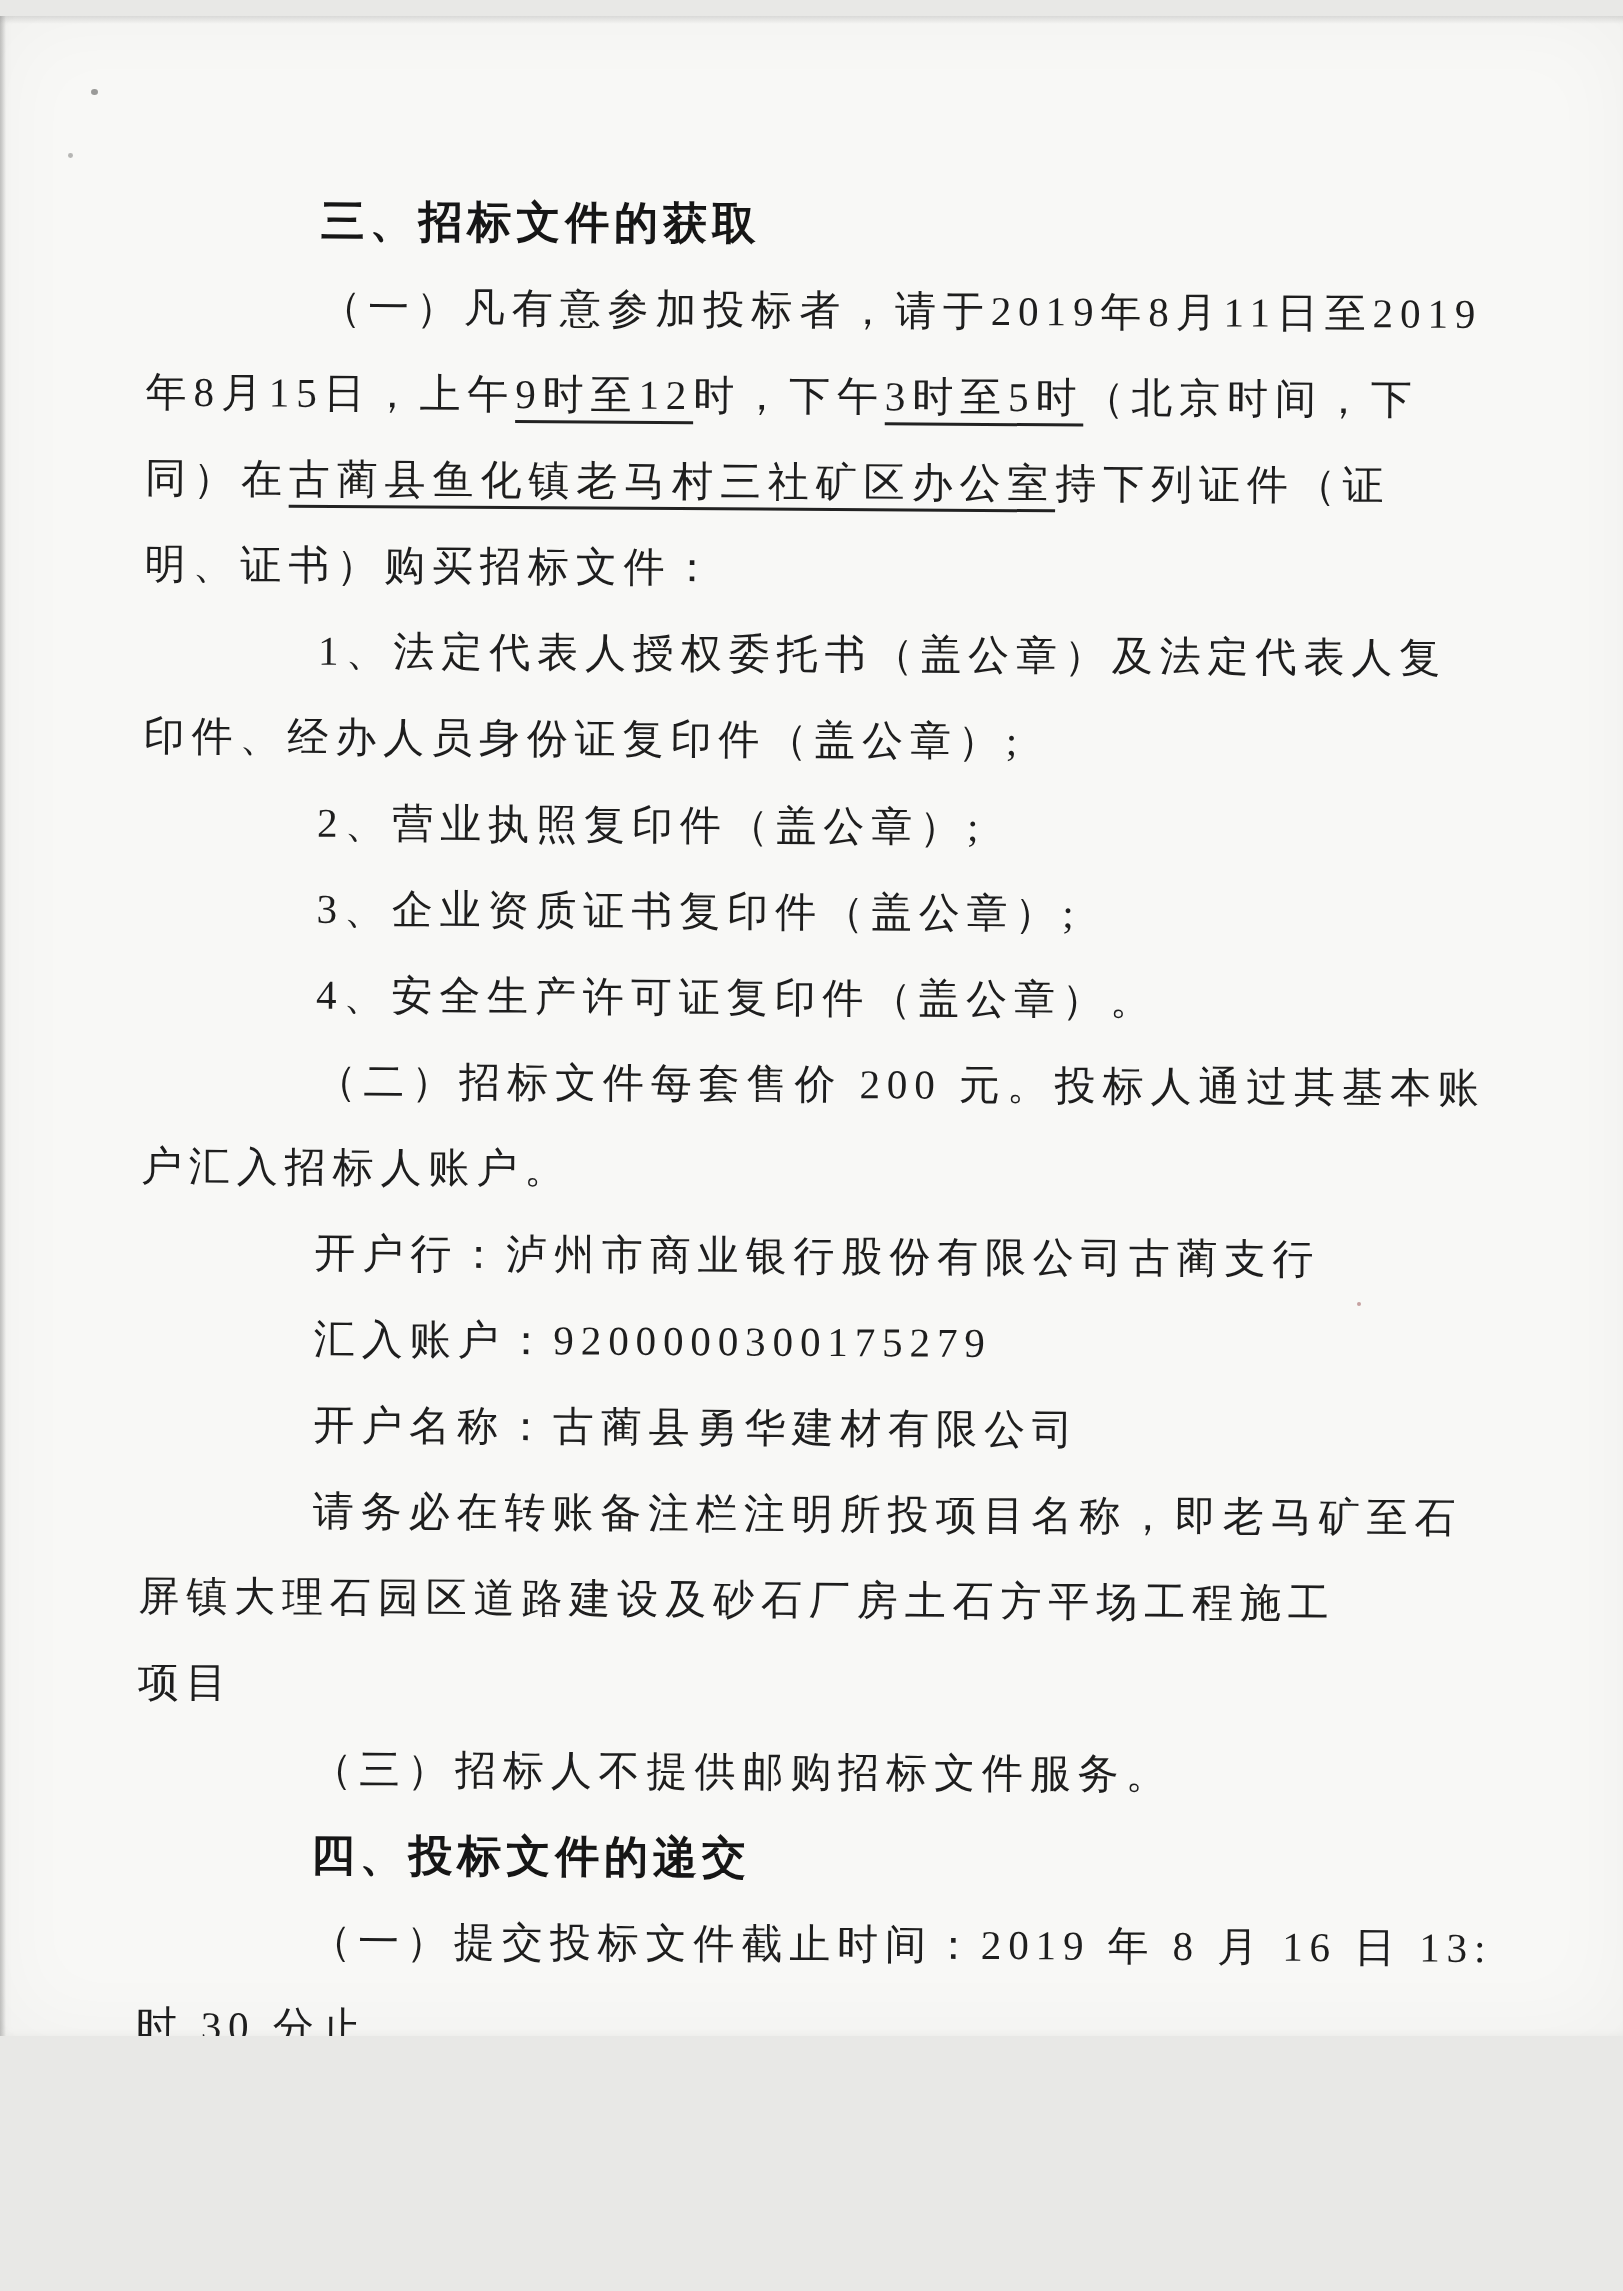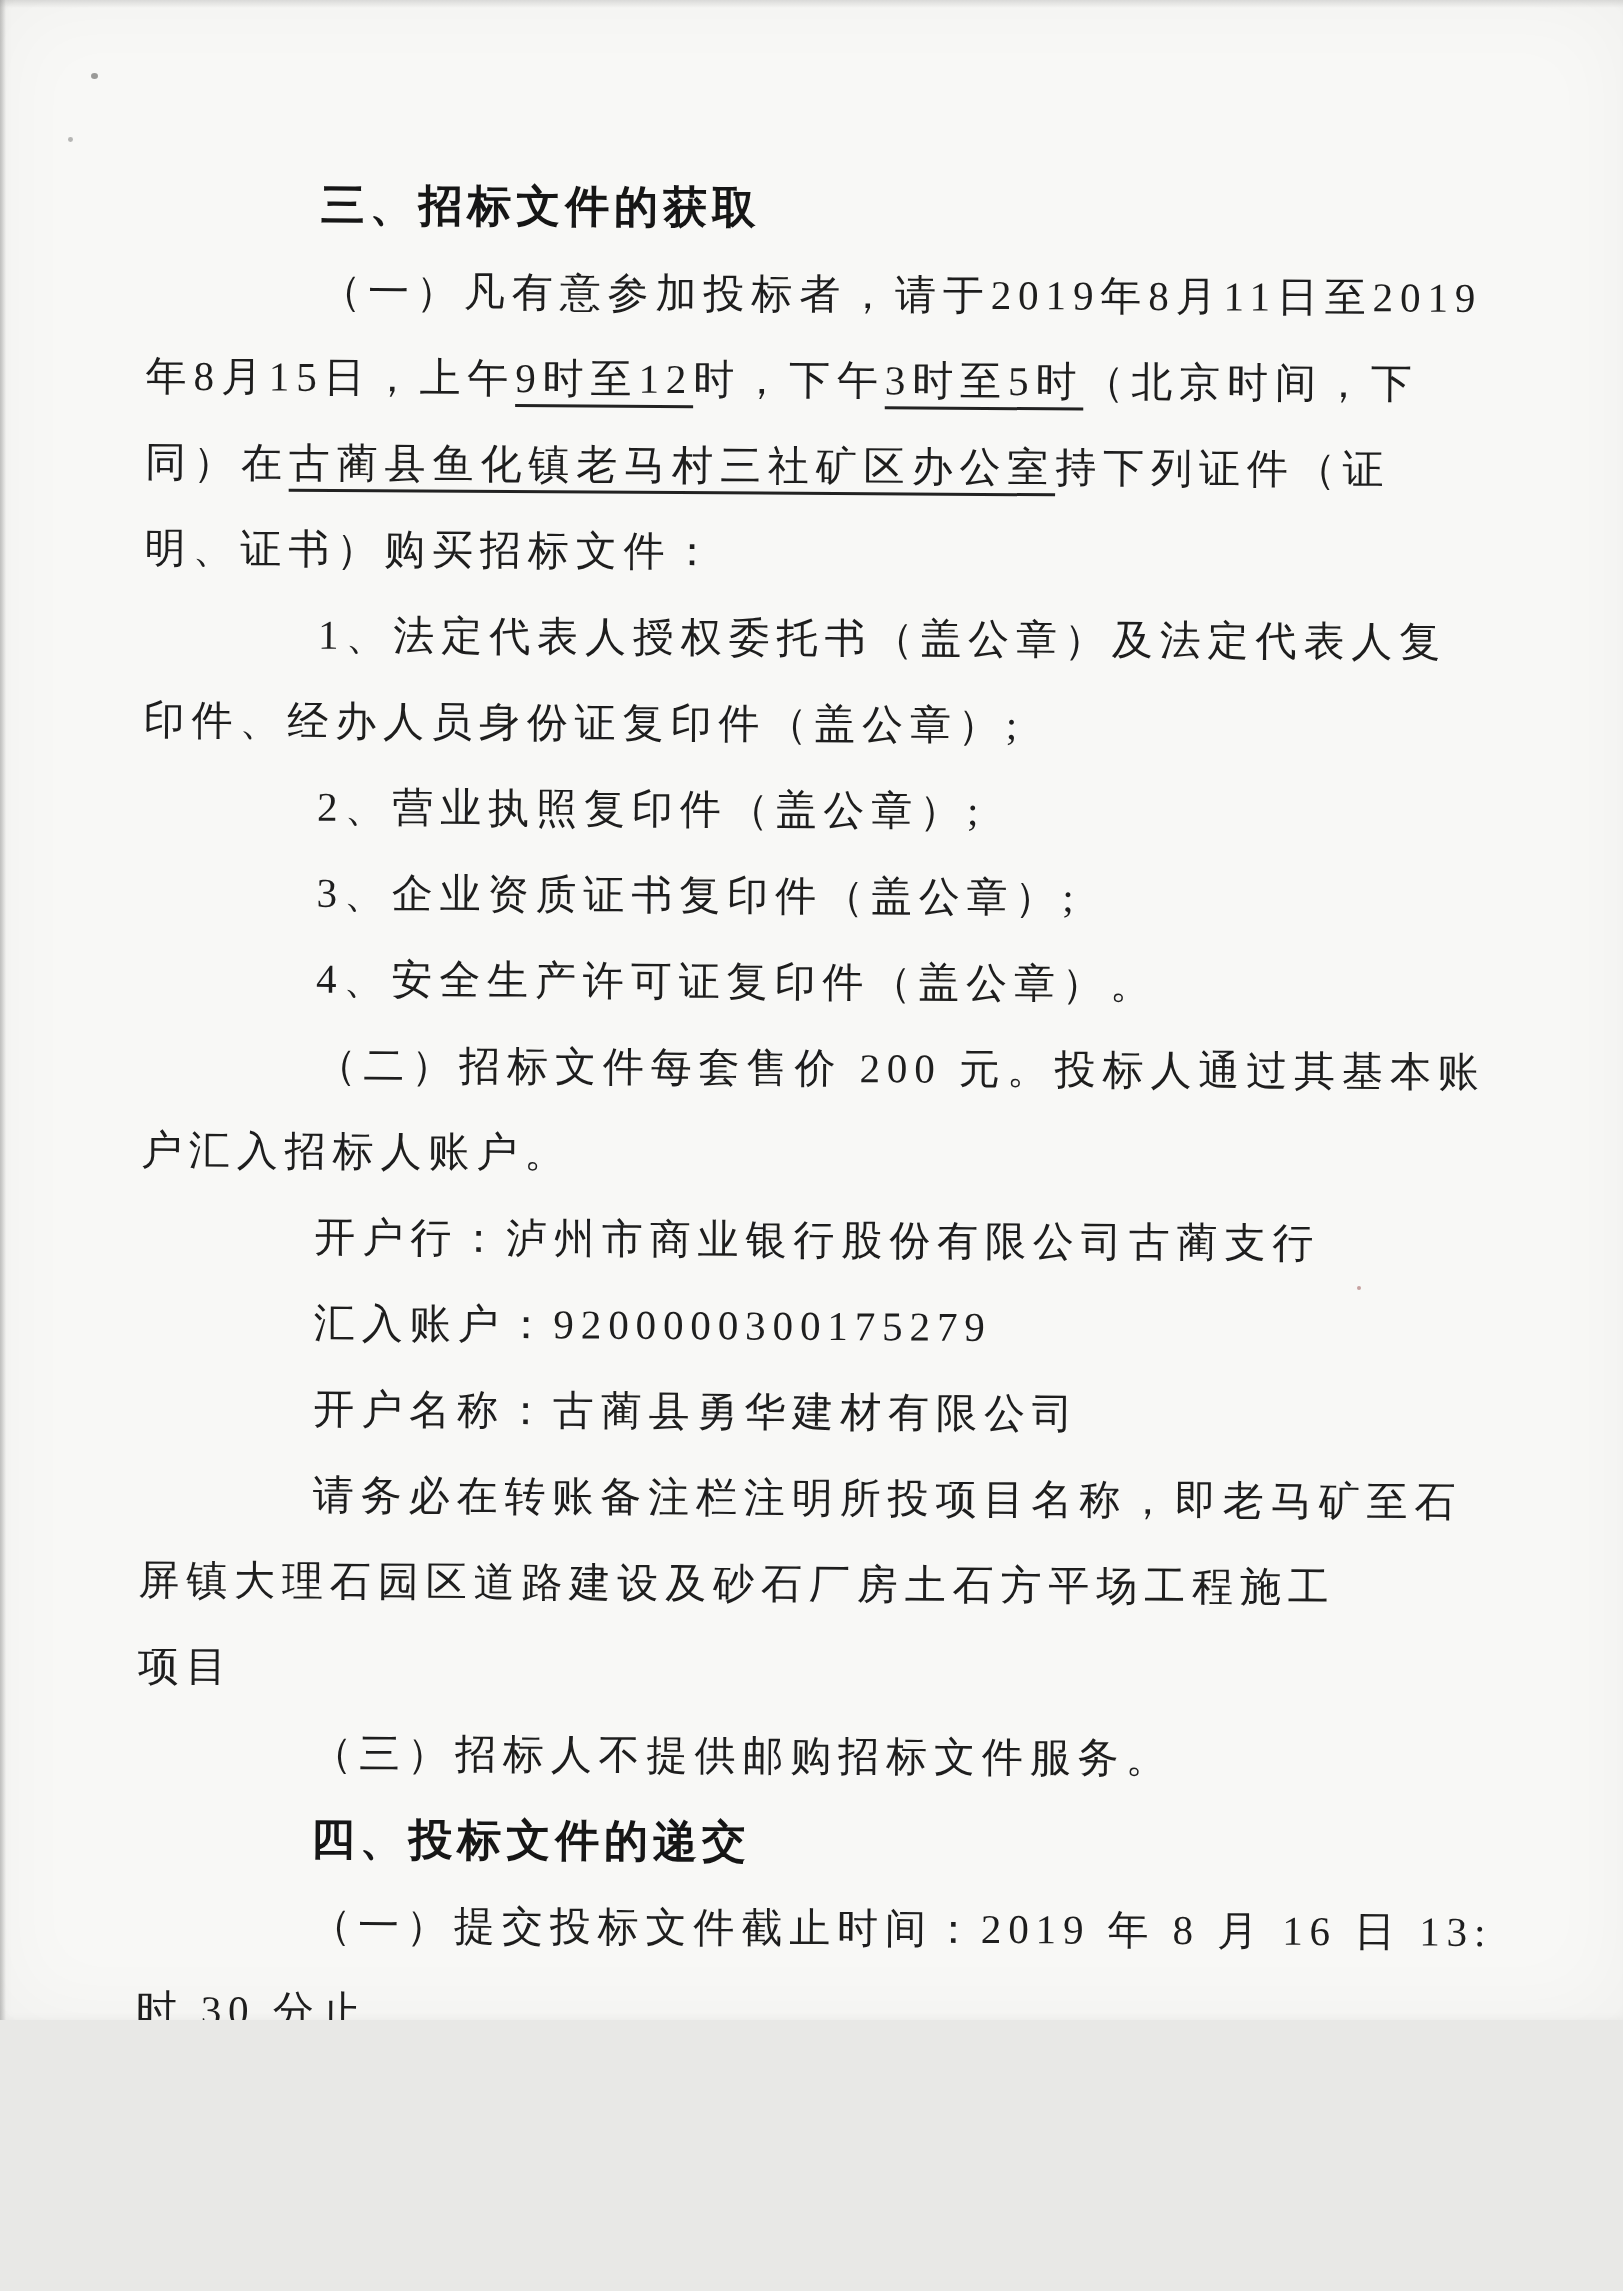--- a/index.html
+++ b/index.html
@@ -4,21 +4,21 @@
 <style>
   html, body {
     margin: 0;
     padding: 0;
     background: #e8e8e6;
   }
   .page {
     position: relative;
     width: 1623px;
     height: 2020px;
-    margin: 0 auto;
+    margin: 16px auto;
     background: #f8f8f6;
     overflow: hidden;
     box-shadow: inset 0 0 88px rgba(0,0,0,0.035), inset 3.9px 0 9.8px rgba(0,0,0,0.05);
     font-family: "Liberation Serif", "DejaVu Serif", serif;
     color: #1e1e1e;
   }
   .page::before {
     content: "";
     position: absolute;
     left: 0; top: 0; bottom: 0;

